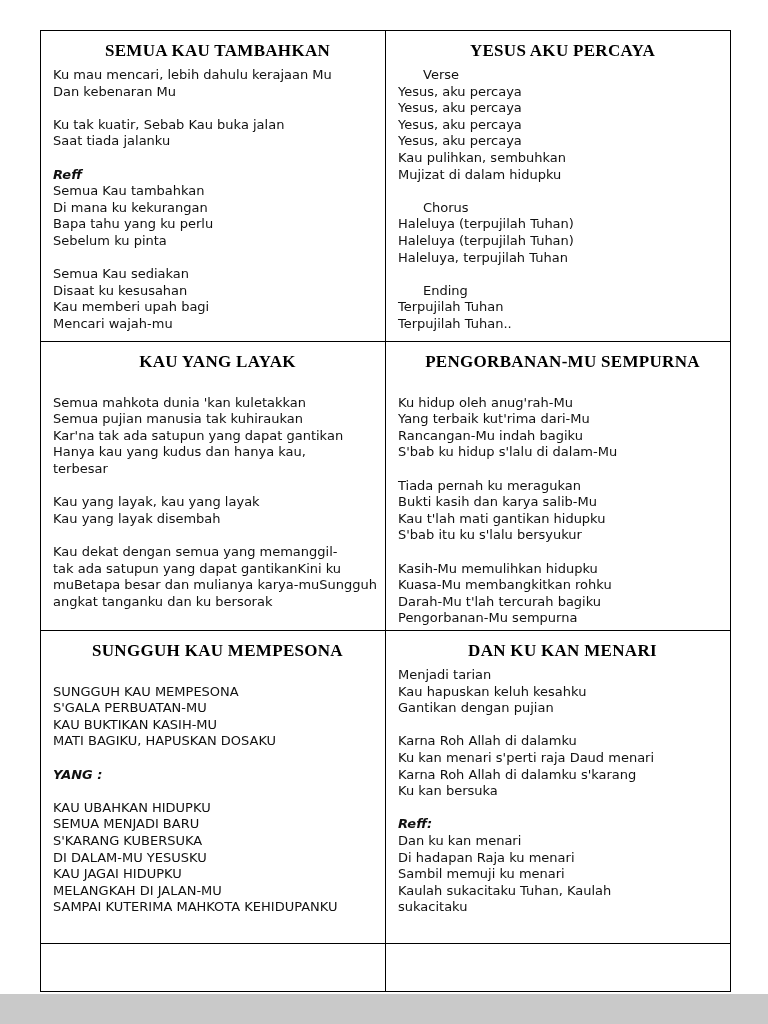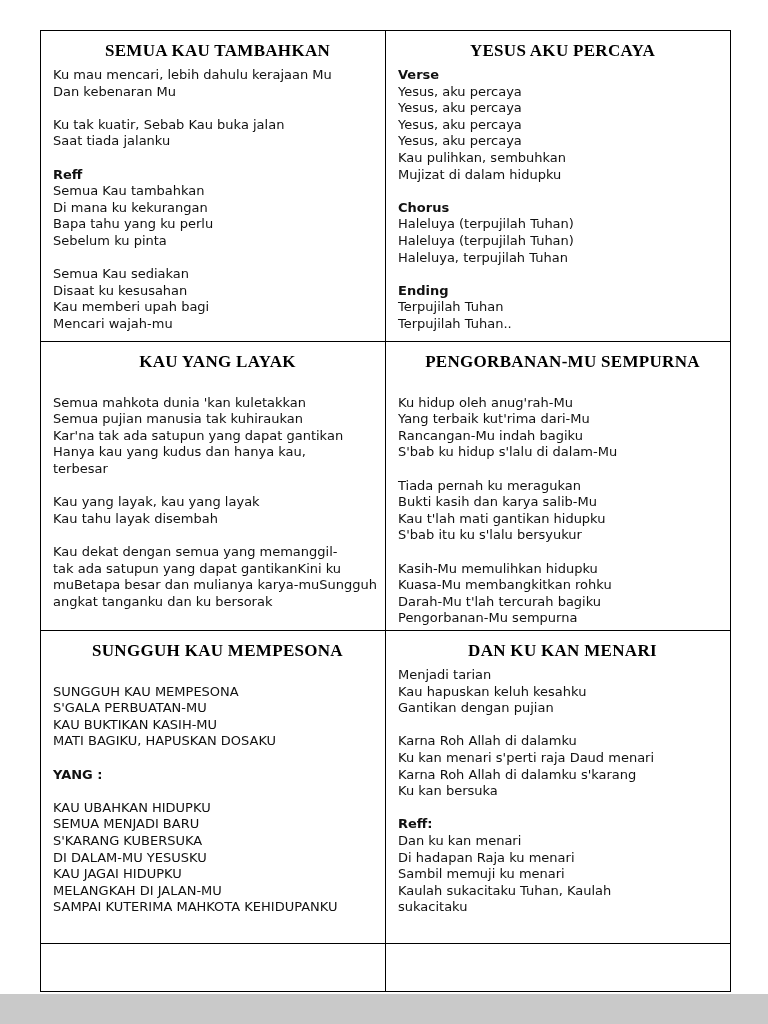--- a/index.html
+++ b/index.html
@@ -44,22 +44,22 @@
     color: #000;
     padding-top: 2px;
     margin-bottom: 6px;
   }
   .line {
     font-size: 13px;
     line-height: 16.6px;
     color: #111;
     white-space: nowrap;
   }
-  .line.bold { font-weight: bold; }
-  .line.bold-italic { font-weight: bold; }
+  .line.bold { font-weight: normal; margin-left: 25px; }
+  .line.bold-italic { font-weight: bold; font-style: italic; }
   .line.blank { min-height: 16.6px; }
 </style>
 </head>
 <body>
 
 <div class="page">
   <div class="lyrics-table">
 
     <div class="cell">
       <div class="song-title">SEMUA KAU TAMBAHKAN</div>
@@ -109,21 +109,21 @@
       <div class="song-title">KAU YANG LAYAK</div>
       <div class="song-lines">
           <div class="line blank">&nbsp;</div>
           <div class="line">Semua mahkota dunia 'kan kuletakkan</div>
           <div class="line">Semua pujian manusia tak kuhiraukan</div>
           <div class="line">Kar'na tak ada satupun yang dapat gantikan</div>
           <div class="line">Hanya kau yang kudus dan hanya kau,</div>
           <div class="line">terbesar</div>
           <div class="line blank">&nbsp;</div>
           <div class="line">Kau yang layak, kau yang layak</div>
-          <div class="line">Kau tahu layak disembah</div>
+          <div class="line">Kau yang layak disembah</div>
           <div class="line blank">&nbsp;</div>
           <div class="line">Kau dekat dengan semua yang memanggil-</div>
           <div class="line">tak ada satupun yang dapat gantikanKini ku</div>
           <div class="line">muBetapa besar dan mulianya karya-muSungguh</div>
           <div class="line">angkat tanganku dan ku bersorak</div>
         </div>
     </div>
 
     <div class="cell">
       <div class="song-title">PENGORBANAN-MU SEMPURNA</div>

